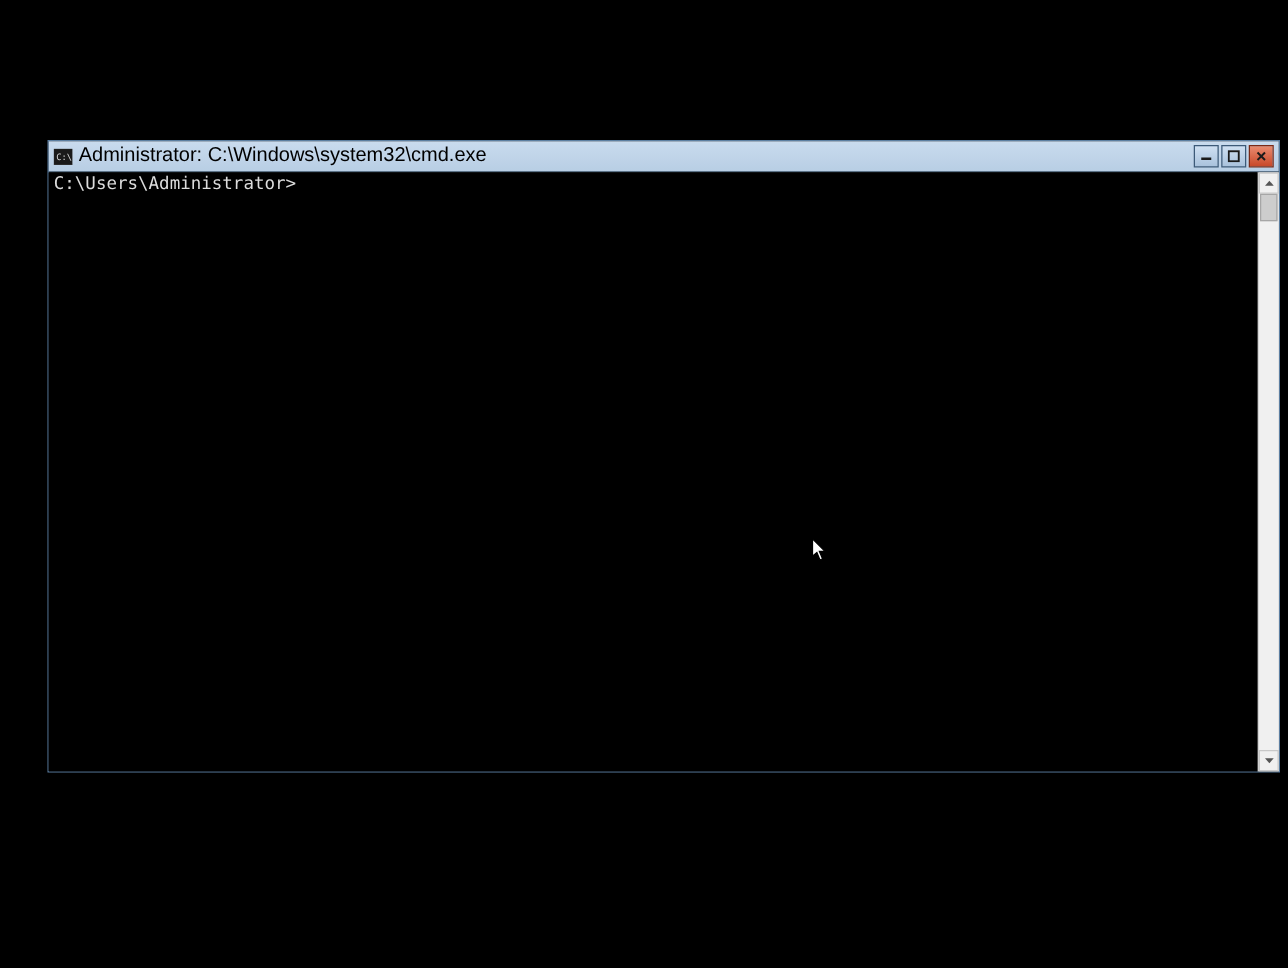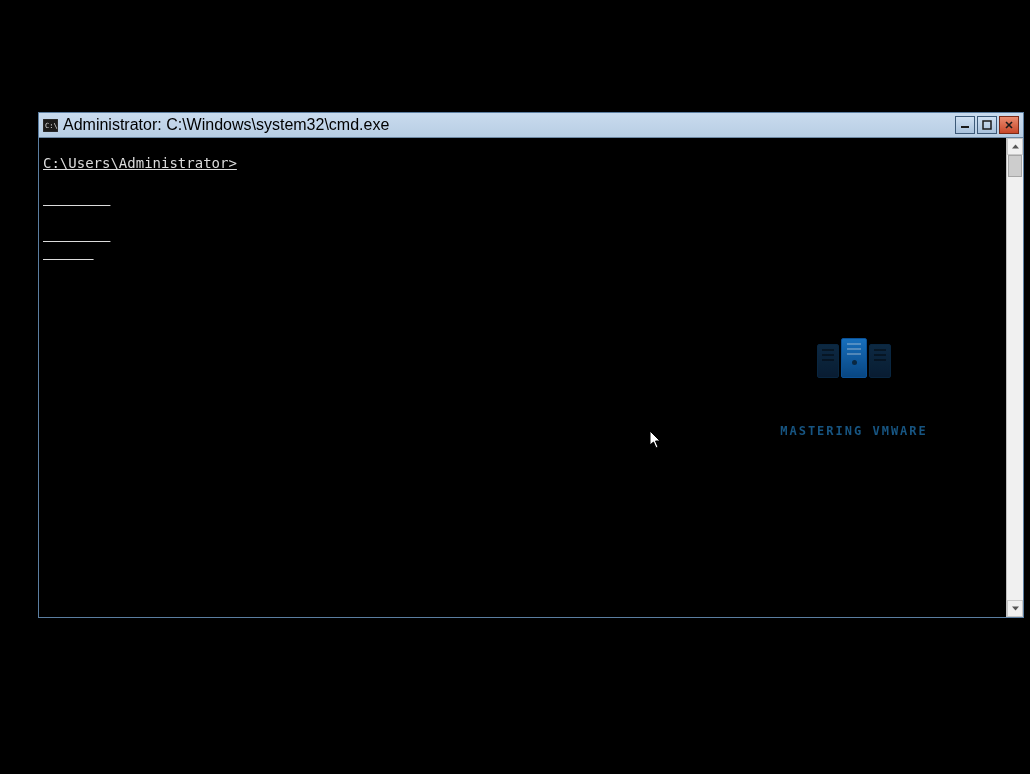--- a/index.html
+++ b/index.html
@@ -78,25 +78,24 @@
       display: flex;
       background: #000;
     }
     .terminal {
       flex: 1;
       background: #000;
       color: #dcdcdc;
       font-family: Consolas, "Lucida Console", monospace;
       font-size: 14px;
       line-height: 18px;
-      padding: 16px 4px 4px 4px;
+      padding: 0 4px 4px 4px;
       white-space: pre;
       overflow: hidden;
       position: relative;
-      text-decoration: underline;
     }
     .prompt-line {
       display: inline;
     }
     .scrollbar {
       width: 17px;
       background: #f0f0f0;
       display: flex;
       flex-direction: column;
       border-left: 1px solid #c0c0c0;
@@ -223,28 +222,20 @@
             <line x1="2" y1="2" x2="8" y2="8" stroke="#1a1a1a" stroke-width="1.6"></line>
             <line x1="8" y1="2" x2="2" y2="8" stroke="#1a1a1a" stroke-width="1.6"></line>
           </svg>
         </div>
       </div>
     </div>
 
     <div class="client-area">
       <div class="terminal"><span class="prompt-line">C:\Users\Administrator&gt;</span>
 
-        <div class="watermark">
-          <div class="wm-servers">
-            <div class="srv side"><div class="slot"></div><div class="slot"></div><div class="slot"></div></div>
-            <div class="srv mid"><div class="slot"></div><div class="slot"></div><div class="slot"></div><div class="dot"></div></div>
-            <div class="srv side"><div class="slot"></div><div class="slot"></div><div class="slot"></div></div>
-          </div>
-          <div class="wm-text">MASTERING VMWARE</div>
-        </div>
 
         <div class="cursor-pointer">
           <svg width="14" height="20" viewBox="0 0 14 20">
             <path d="M1 1 L1 15 L4.5 12 L7 18 L9 17 L6.5 11 L11 11 Z" fill="#fff" stroke="#000" stroke-width="1"></path>
           </svg>
         </div>
       </div>
 
       <div class="scrollbar">
         <div class="sb-btn">

